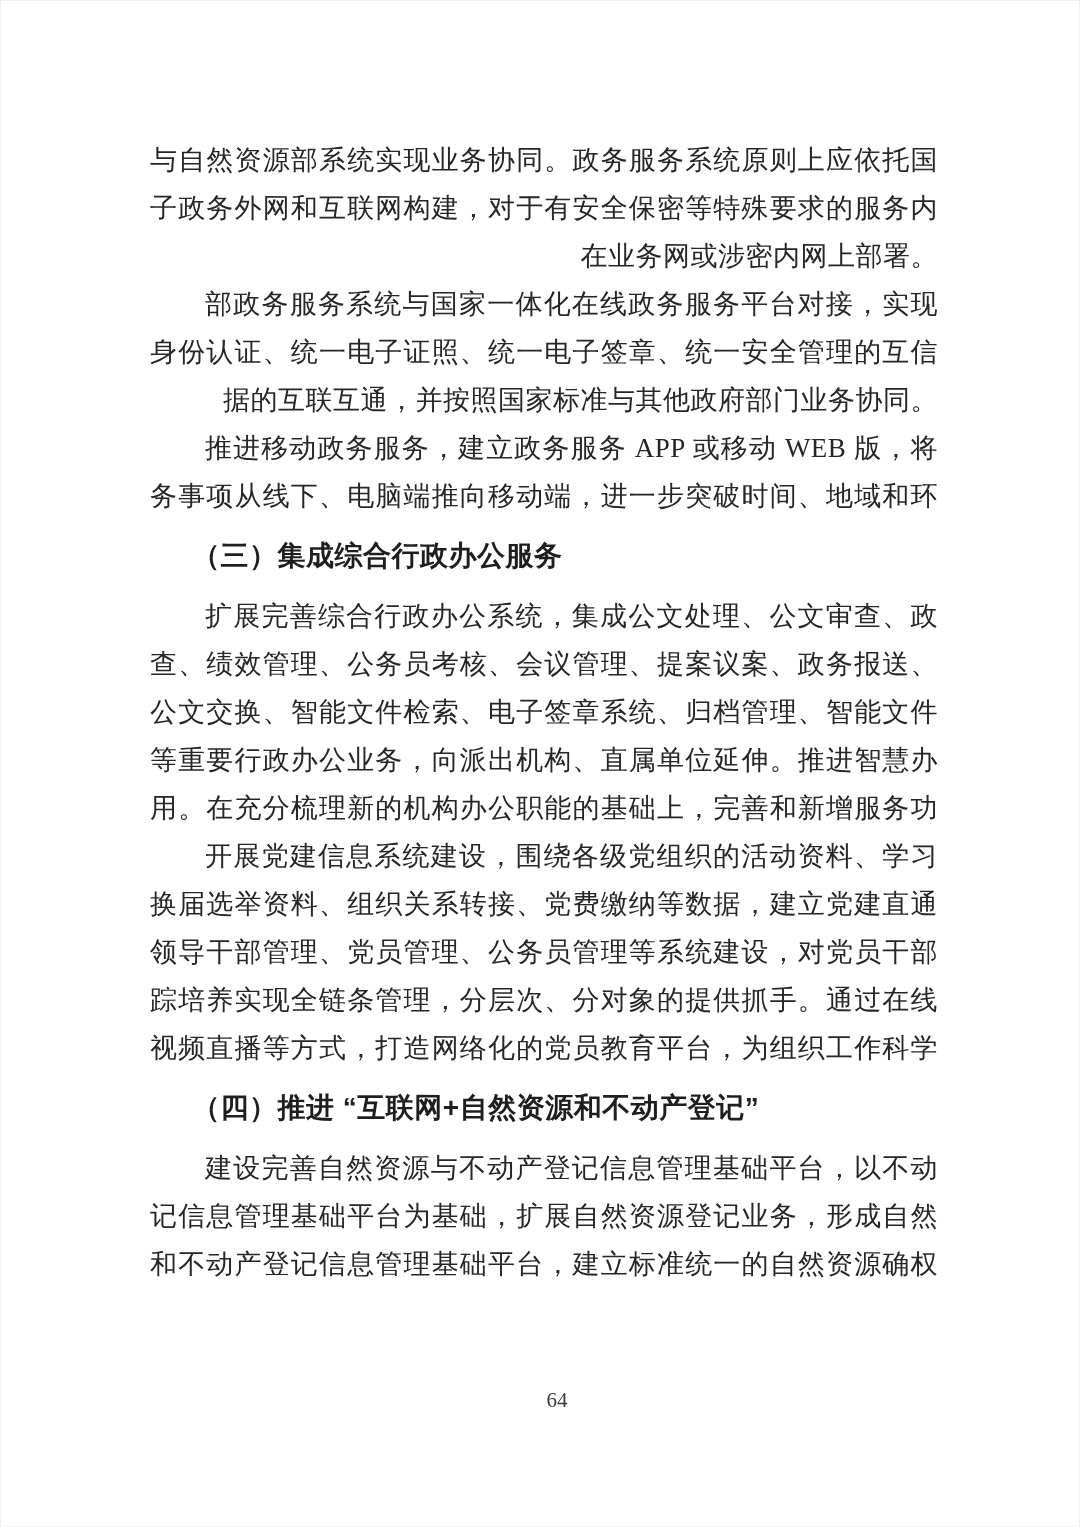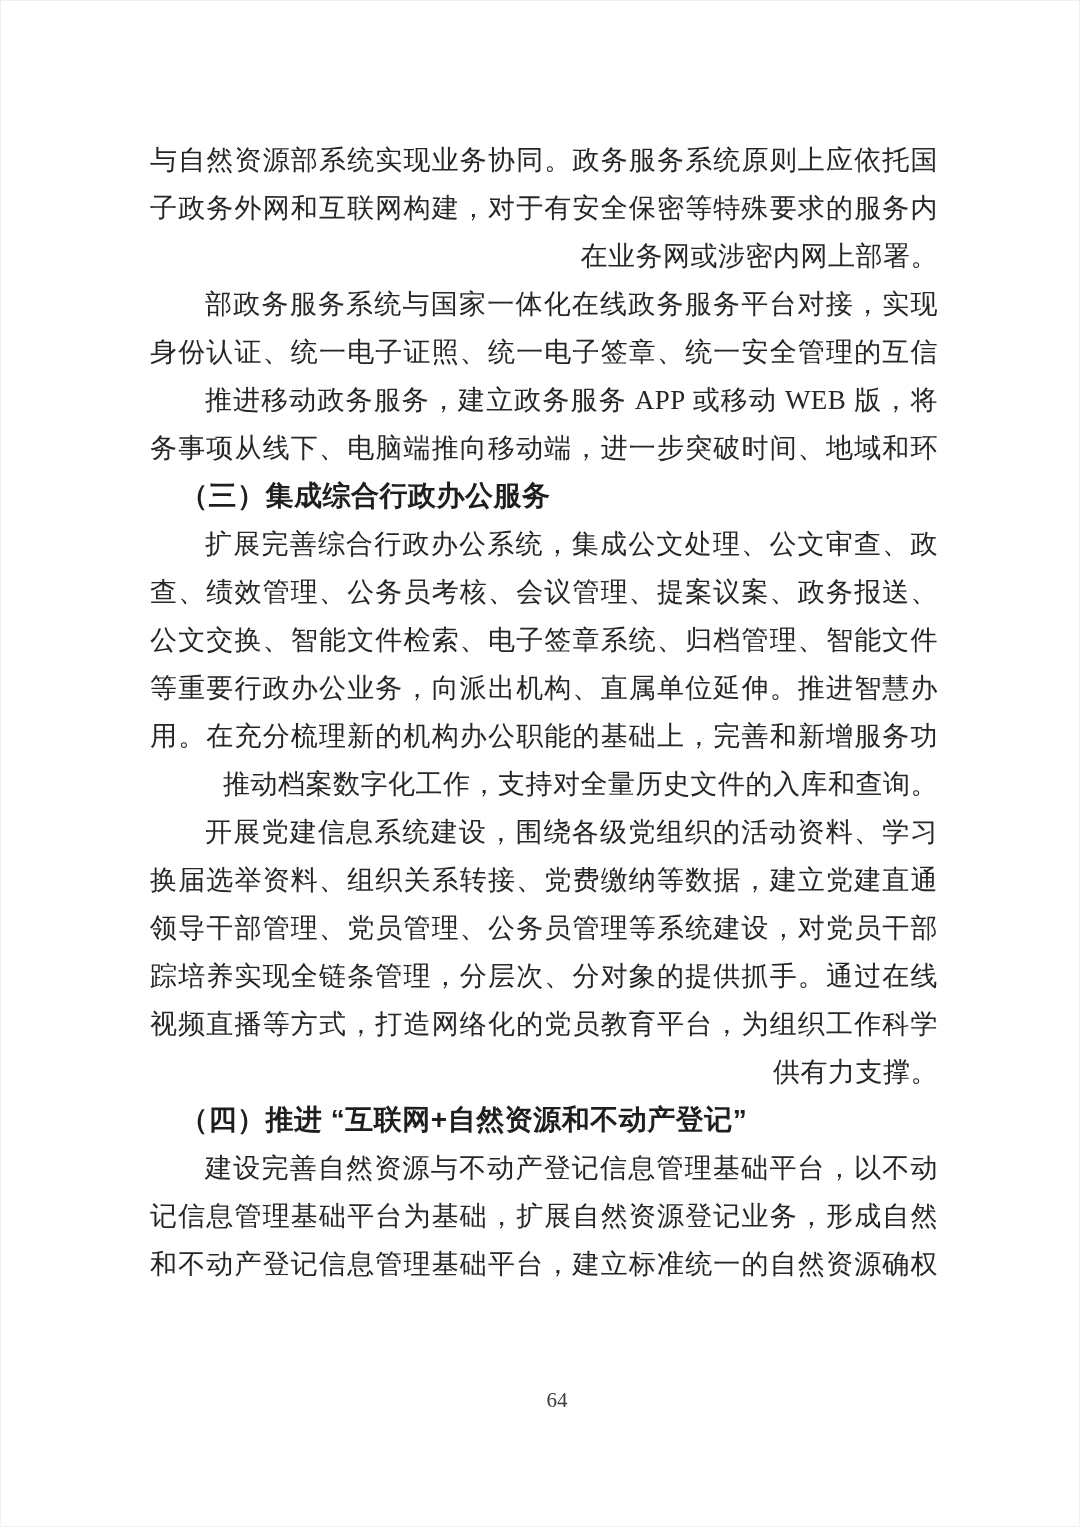--- a/index.html
+++ b/index.html
@@ -33,21 +33,21 @@
     overflow: hidden;
   }
   .line.just {
     text-align: justify;
     text-align-last: justify;
   }
   .line.indent {
     padding-left: 55px;
   }
   .heading {
-    margin: 0;
+    margin: 12px;
     padding-left: 30px;
     font-family: "Liberation Sans", sans-serif;
     font-weight: bold;
     font-size: 28px;
     line-height: 48px;
     height: 48px;
     color: #1e1e1e;
     letter-spacing: 0.5px;
   }
   .footer {
@@ -67,41 +67,40 @@
 <div class="page">
   <div class="content">
       <div class="paragraph">
         <div class="line just">与自然资源部系统实现业务协同。政务服务系统原则上应依托国家电</div>
         <div class="line just">子政务外网和互联网构建，对于有安全保密等特殊要求的服务内容应</div>
         <div class="line">在业务网或涉密内网上部署。</div>
       </div>
       <div class="paragraph">
         <div class="line just indent">部政务服务系统与国家一体化在线政务服务平台对接，实现统一</div>
         <div class="line just">身份认证、统一电子证照、统一电子签章、统一安全管理的互信与数</div>
+        <div class="line">据的互联互通，并按照国家标准与其他政府部门业务协同。</div>
       </div>
       <div class="paragraph">
         <div class="line just indent">推进移动政务服务，建立政务服务 APP 或移动 WEB 版，将政务服</div>
         <div class="line just">务事项从线下、电脑端推向移动端，进一步突破时间、地域和环境的</div>
       </div>
       <h2 class="heading">（三）集成综合行政办公服务</h2>
       <div class="paragraph">
         <div class="line just indent">扩展完善综合行政办公系统，集成公文处理、公文审查、政务督</div>
         <div class="line just">查、绩效管理、公务员考核、会议管理、提案议案、政务报送、电子</div>
         <div class="line just">公文交换、智能文件检索、电子签章系统、归档管理、智能文件交换</div>
         <div class="line just">等重要行政办公业务，向派出机构、直属单位延伸。推进智慧办公应</div>
         <div class="line just">用。在充分梳理新的机构办公职能的基础上，完善和新增服务功能。</div>
-        <div class="line">推动档案数字化工作，支持对全量历史文件的入库和查询。</div>
       </div>
       <div class="paragraph">
         <div class="line just indent">开展党建信息系统建设，围绕各级党组织的活动资料、学习档案、</div>
         <div class="line just">换届选举资料、组织关系转接、党费缴纳等数据，建立党建直通车、</div>
         <div class="line just">领导干部管理、党员管理、公务员管理等系统建设，对党员干部的跟</div>
         <div class="line just">踪培养实现全链条管理，分层次、分对象的提供抓手。通过在线教育、</div>
         <div class="line just">视频直播等方式，打造网络化的党员教育平台，为组织工作科学化提</div>
-        <div class="line">供有力支撑。</div>
       </div>
       <h2 class="heading">（四）推进 “互联网+自然资源和不动产登记”</h2>
       <div class="paragraph">
         <div class="line just indent">建设完善自然资源与不动产登记信息管理基础平台，以不动产登</div>
         <div class="line just">记信息管理基础平台为基础，扩展自然资源登记业务，形成自然资源</div>
         <div class="line just">和不动产登记信息管理基础平台，建立标准统一的自然资源确权登记</div>
       </div>
     </div>
   <div class="footer">64</div>
 </div>

